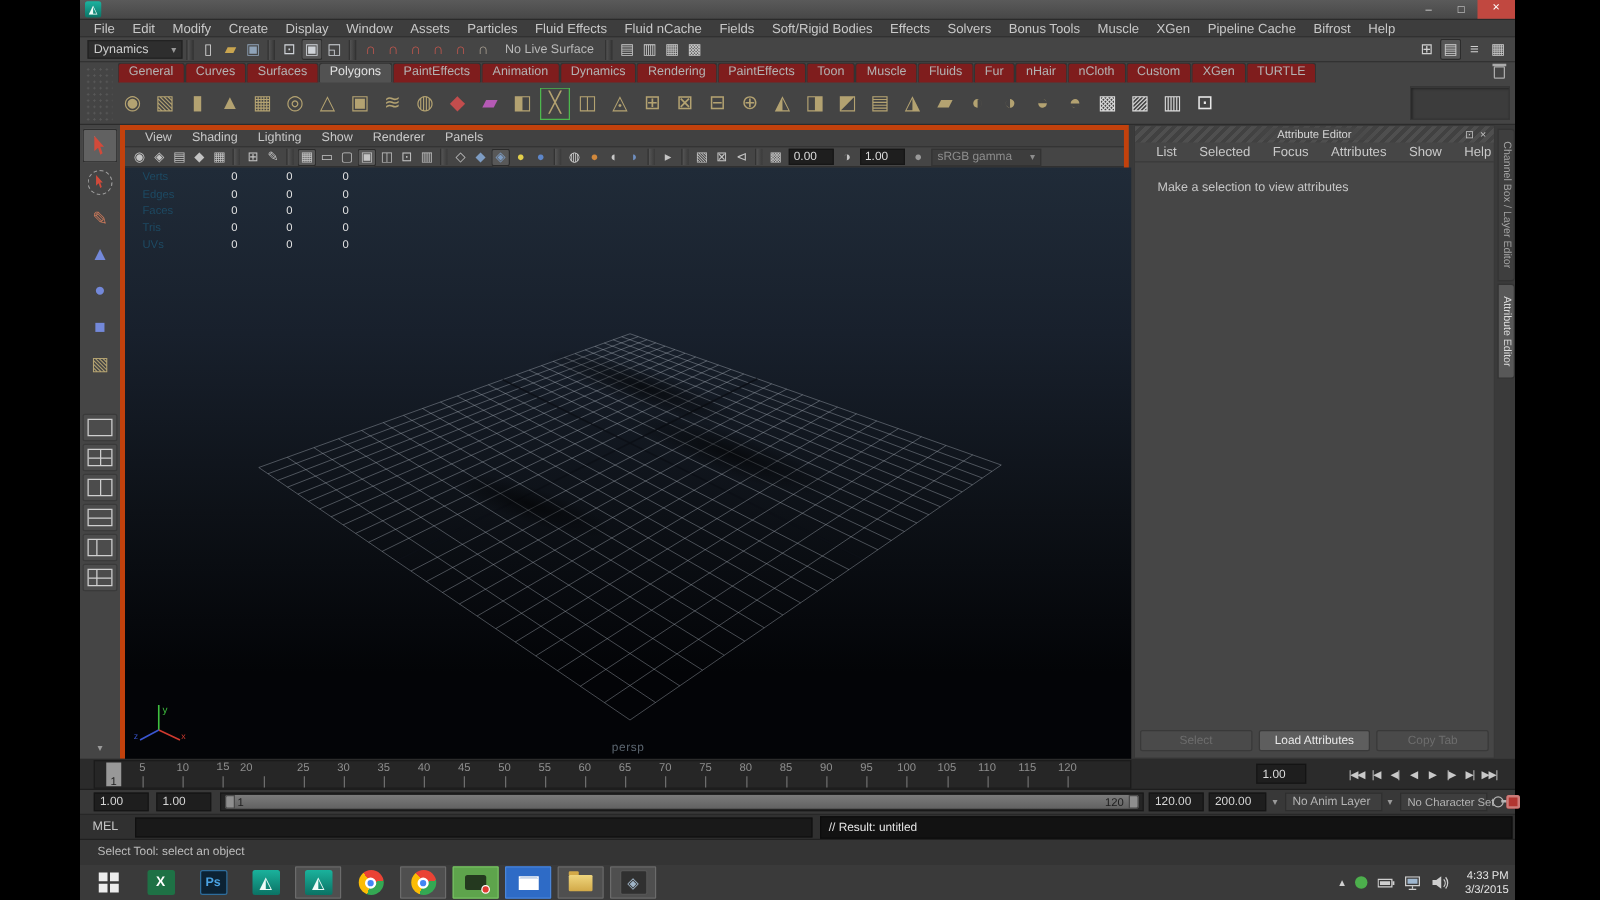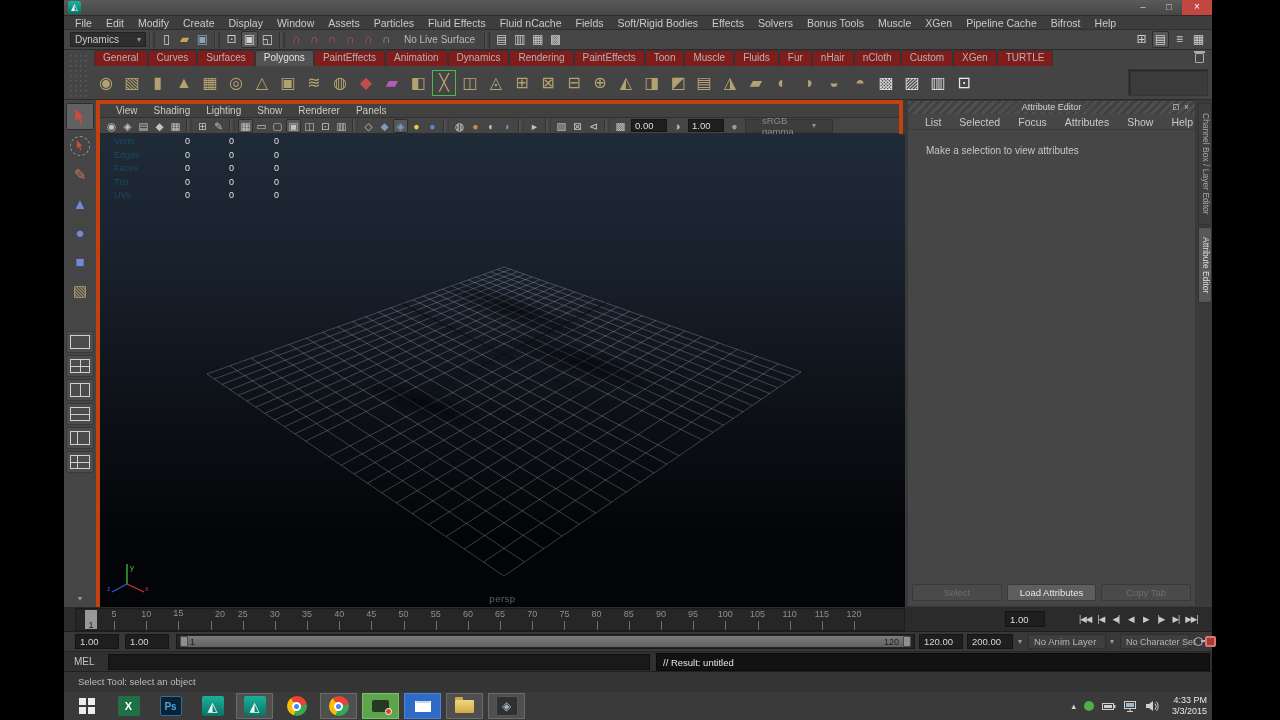--- a/index.html
+++ b/index.html
@@ -78,21 +78,21 @@
   #viewport{position:absolute;left:32px;top:100px;width:807px;height:507px;background:#444;border:4px solid #c2410c}
   #vp-menu{height:14px;background:#414141;border-bottom:1px solid #303030;display:flex;align-items:center;padding-left:8px}
   .pm-item{padding:0 8px;font-size:10px;color:#c9c9c9;white-space:nowrap}
   #vp-toolbar{height:16px;background:#454545;border-bottom:1px solid #2a2a2a;display:flex;align-items:center;gap:1px;padding-left:4px}
   .vp-ic{width:15px;height:14px;line-height:14px;text-align:center;font-size:10.5px;color:#c4c4c4}
   .vp-ic.pressed{background:#585858;box-shadow:inset 0 0 0 1px #2c2c2c;border-radius:2px}
   .vp-sep{width:6px;height:13px;margin:0 2px;background:linear-gradient(90deg,#555,#3a3a3a);border-left:1px solid #333}
   .vp-field{width:36px;height:13px;background:#1e1e1e;border:1px solid #161616;color:#ddd;
     font-size:9.5px;line-height:12px;padding:0 3px;margin:0 2px}
   .vp-select{height:14px;width:88px;background:#3d3d3d;border:1px solid #333;color:#8d8d8d;font-size:9.5px;
-    display:flex;align-items:center;justify-content:space-between;padding:0 16px;margin-left:2px}
+    display:flex;align-items:center;justify-content:space-between;padding:0 4px;margin-left:2px}
   .vp-select-arrow{font-size:8px;color:#8d8d8d}
   #vp-canvas{position:relative;width:805px;height:475px;overflow:hidden;
     background:linear-gradient(180deg,var(--viewport-top,#202b38) 0%,#18202c 28%,var(--viewport-mid,#0d1117) 58%,var(--viewport-bottom,#030407) 85%)}
   #vp-grid{position:absolute;left:0;top:0;width:807px;height:477px}
   .smudge{position:absolute;border-radius:50%;background:radial-gradient(closest-side,rgba(0,0,0,0.55),rgba(0,0,0,0) 72%)}
   #smudge1{left:300px;top:155px;width:230px;height:42px;transform:rotate(19deg)}
   #smudge2{left:360px;top:205px;width:250px;height:48px;transform:rotate(19deg)}
   #smudge3{left:230px;top:250px;width:190px;height:40px;transform:rotate(19deg)}
   #hud{position:absolute;left:14px;top:2px;width:220px}
   .hud-row{position:relative;height:13.5px}
@@ -588,21 +588,21 @@
 
   <div id="time-slider">
     <div id="ticks-strip">
       <div id="ticks">
           <span class="tick-label" style="left: 25.975px;">5</span>
           <div class="tick-line" style="left: 38px;"></div>
           <span class="tick-label" style="left: 58.15px;">10</span>
           <div class="tick-line" style="left: 70.1px;"></div>
           <span class="tick-label" style="left: 90.325px; font-family: Liberation Mono, monospace;">15</span>
           <div class="tick-line" style="left: 102.3px;"></div>
-          <span class="tick-label" style="left: 132px;">20</span>
+          <span class="tick-label" style="left: 109px;">20</span>
           <div class="tick-line" style="left: 134.5px;"></div>
           <span class="tick-label" style="left: 154.675px;">25</span>
           <div class="tick-line" style="left: 166.7px;"></div>
           <span class="tick-label" style="left: 186.85px;">30</span>
           <div class="tick-line" style="left: 198.8px;"></div>
           <span class="tick-label" style="left: 219.025px;">35</span>
           <div class="tick-line" style="left: 231px;"></div>
           <span class="tick-label" style="left: 251.2px;">40</span>
           <div class="tick-line" style="left: 263.2px;"></div>
           <span class="tick-label" style="left: 283.375px;">45</span>

